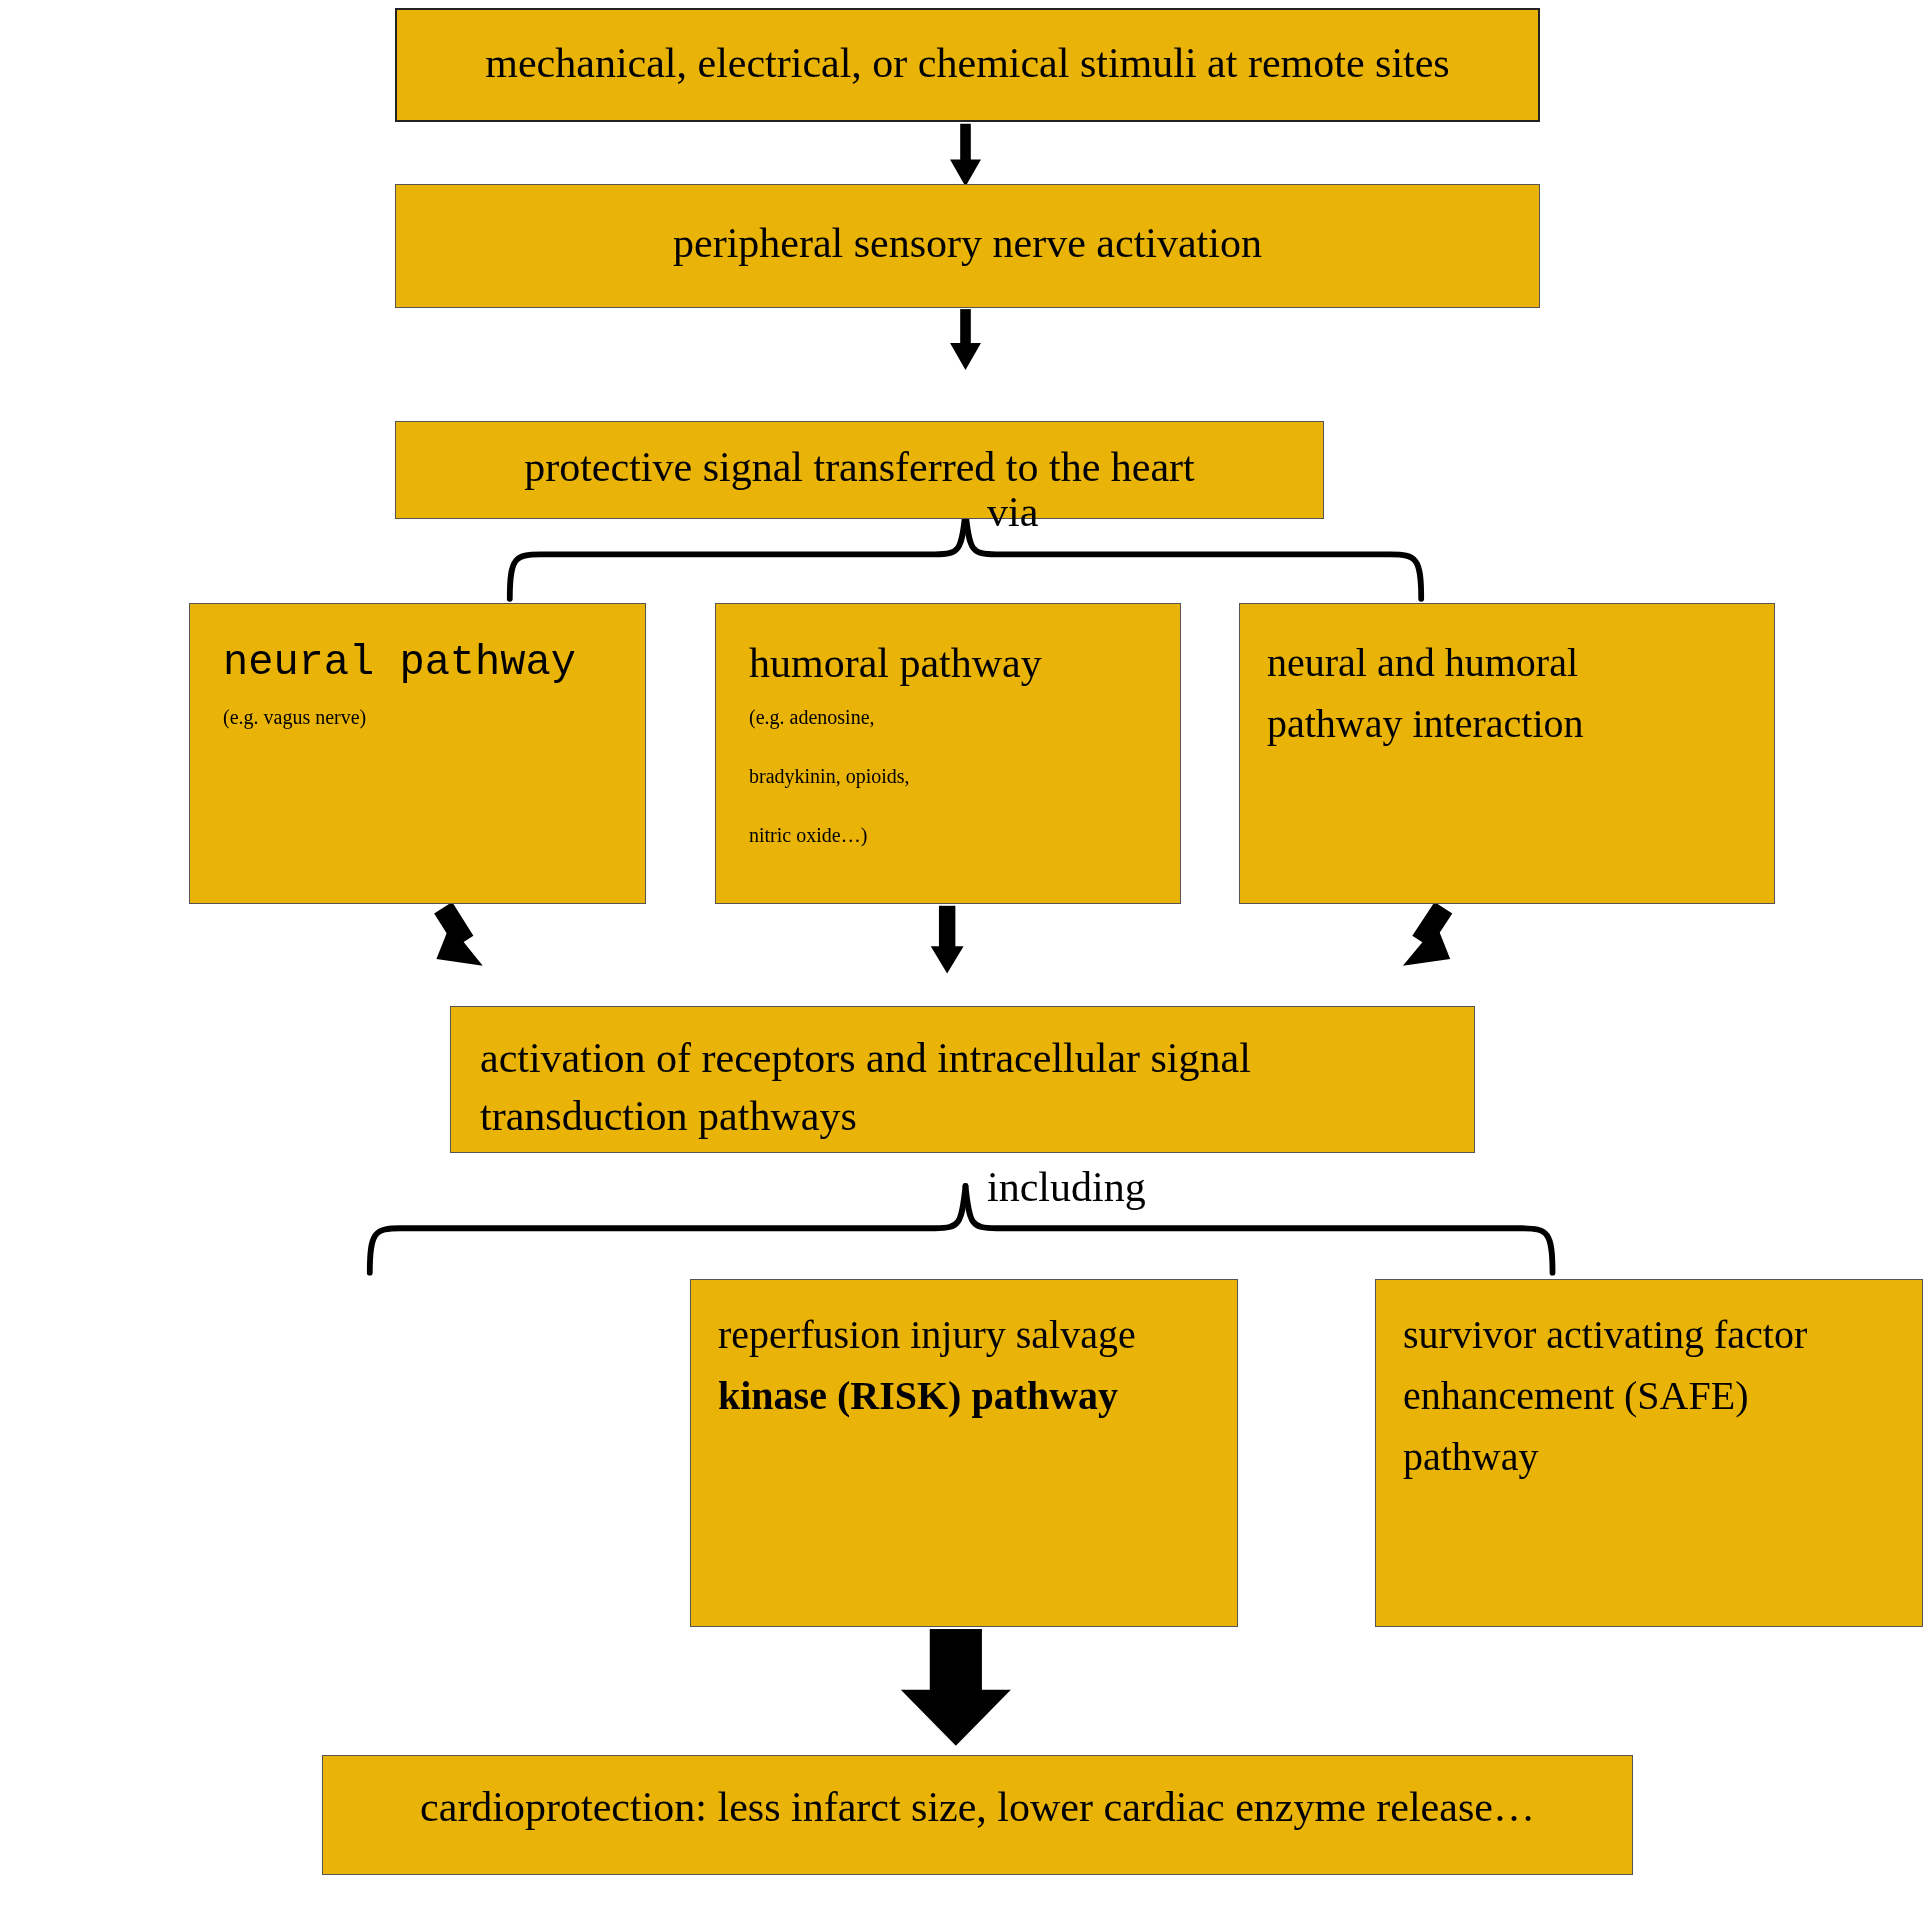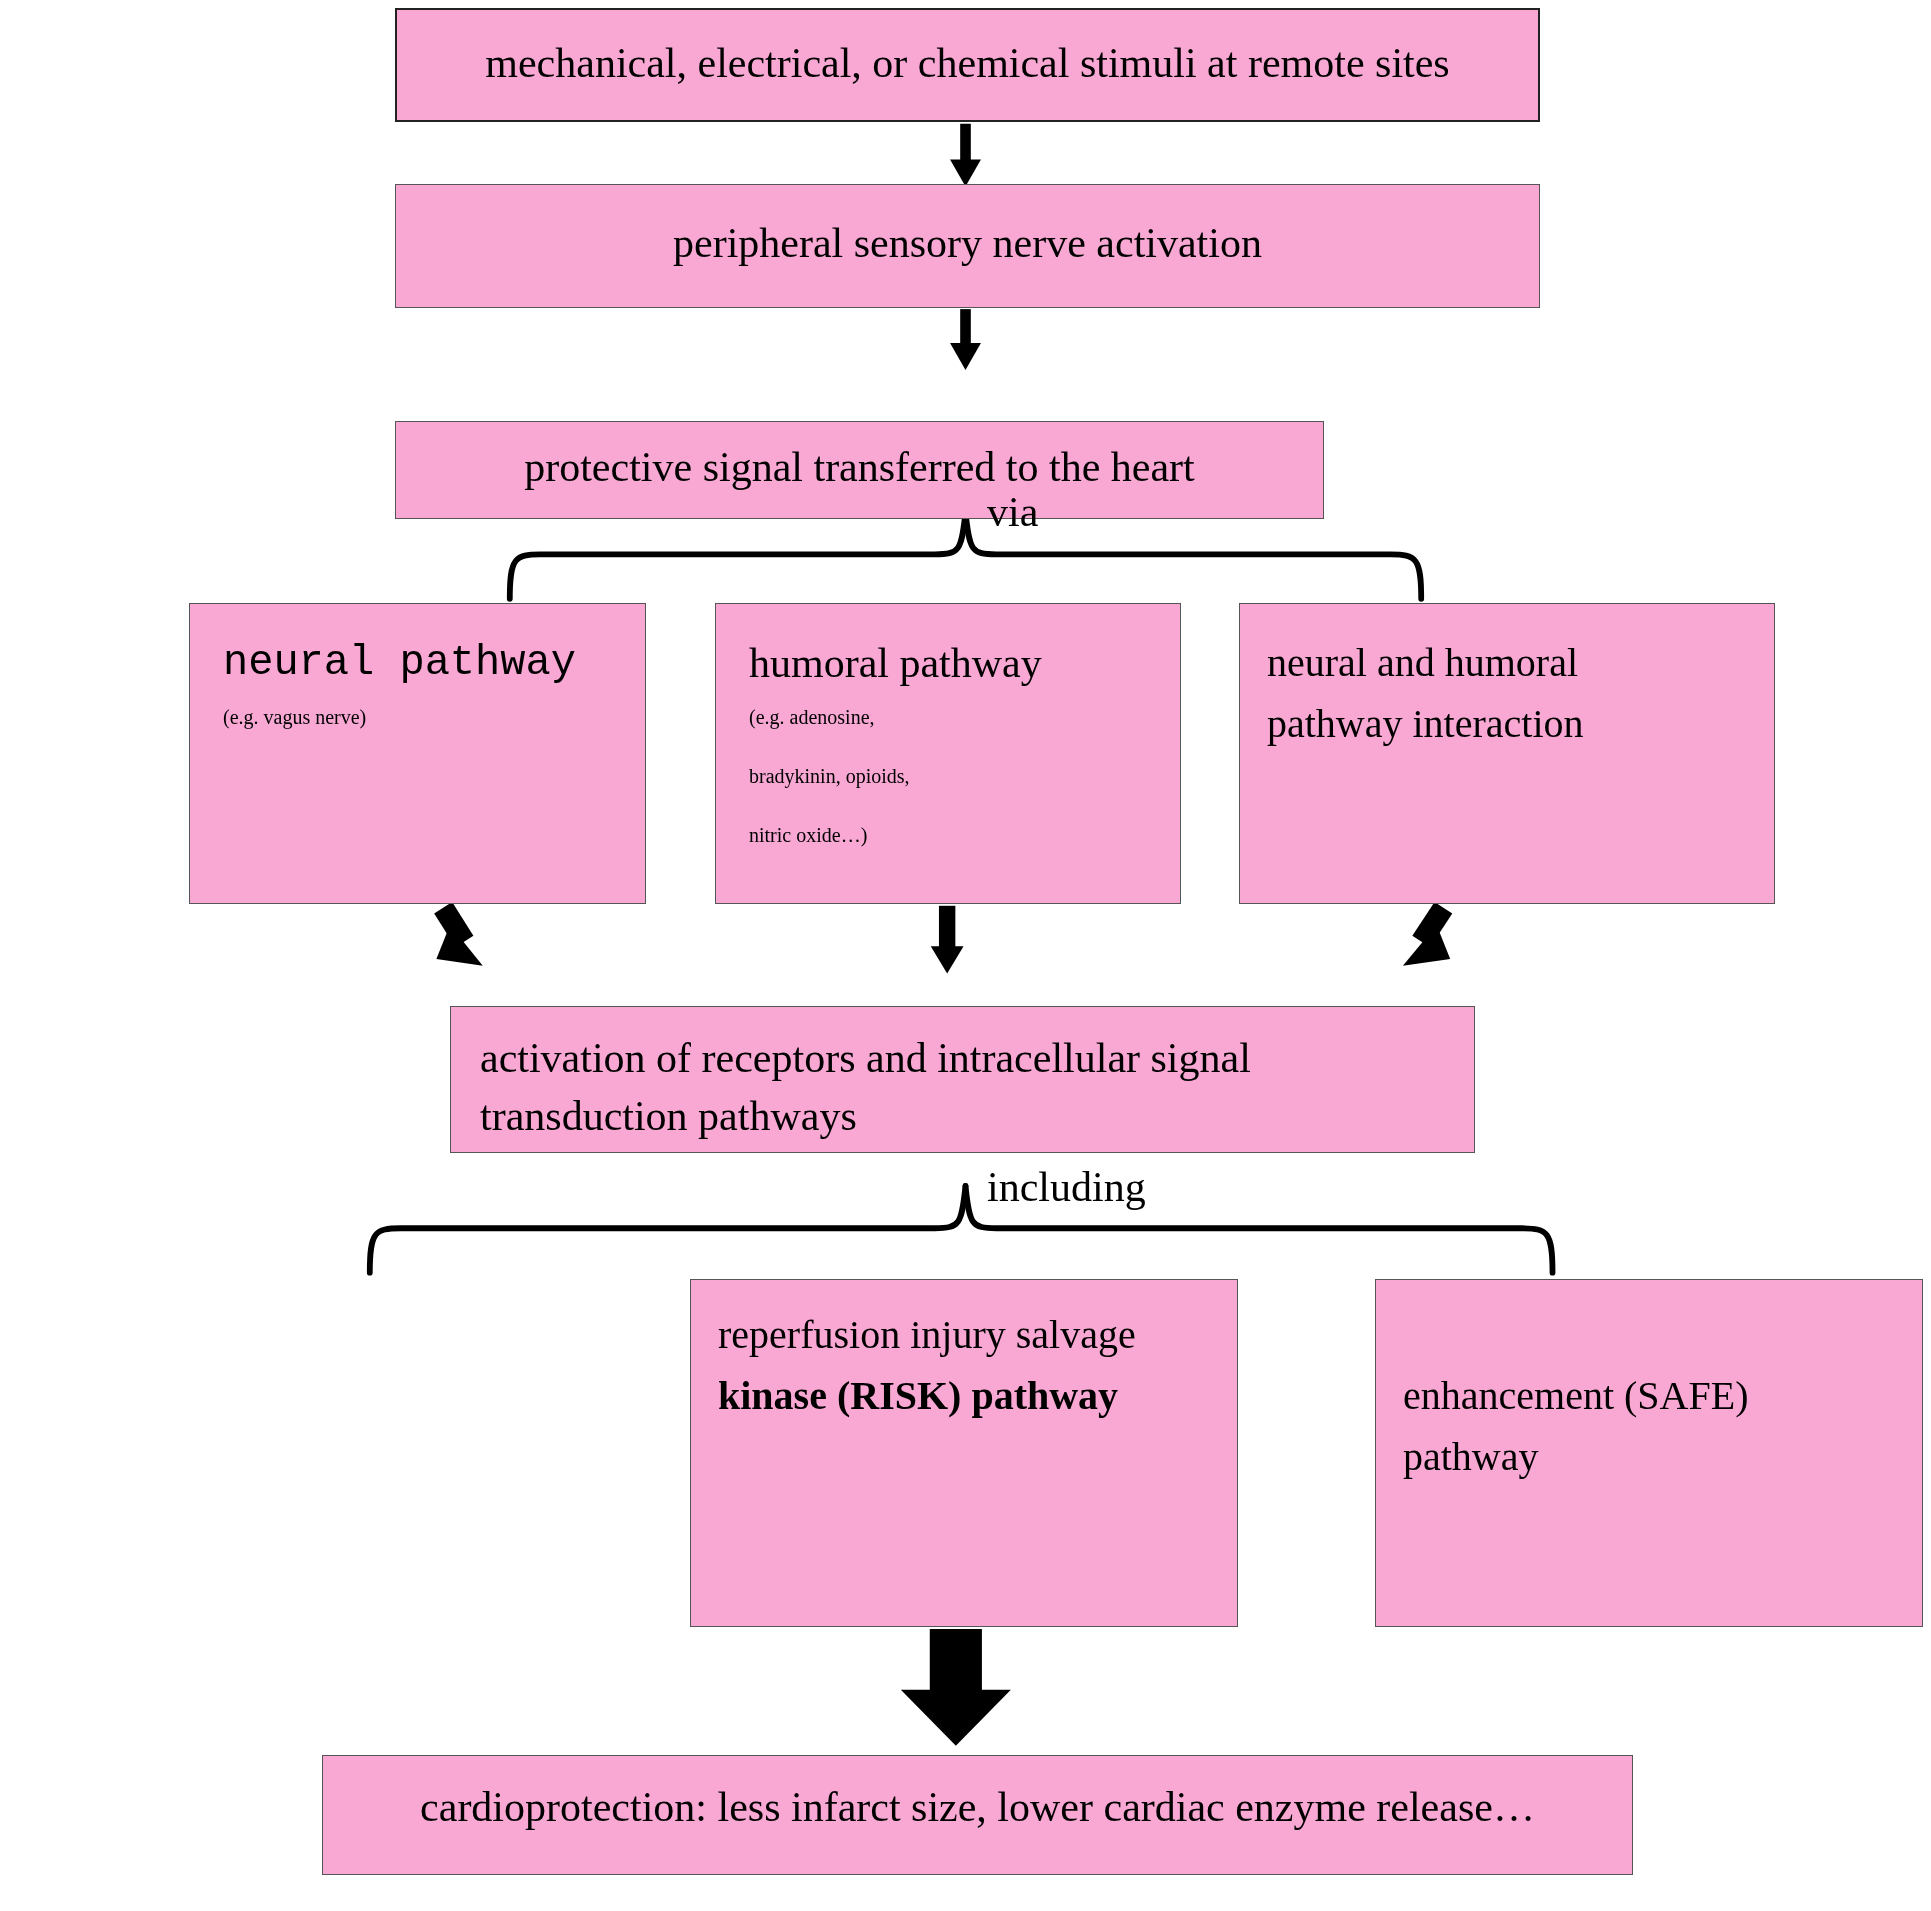--- a/index.html
+++ b/index.html
@@ -13,21 +13,21 @@
     height: 1912px;
     background: #ffffff;
     font-family: "Liberation Serif", "DejaVu Serif", serif;
     color: #000000;
     overflow: hidden;
   }
   .node {
     position: absolute;
     box-sizing: border-box;
     border: 1.9px solid #555555;
-    background: #f9a8d4;
+    background: #eab308;
   }
   .node.heavy {
     border: 2.9px solid #222222;
   }
   .node-text {
     position: absolute;
     left: 0;
     right: 0;
     text-align: center;
     white-space: nowrap;
@@ -149,20 +149,21 @@
 
   <div class="lbl t-43" style="left:987px; top:1163px;">including</div>
 
 
   <div class="node" style="left:690px; top:1279px; width:548px; height:348px;">
     <div class="node-text left t-41" style="top:29px; left:27px; right:9.7px;">reperfusion injury salvage</div>
     <div class="node-text left t-41" style="top:90px; left:27px; right:9.7px;font-weight:bold;">kinase (RISK) pathway</div>
   </div>
 
   <div class="node" style="left:1375px; top:1279px; width:548px; height:348px;">
+    <div class="node-text left t-41" style="top:29px; left:27px; right:9.7px;">survivor activating factor</div>
     <div class="node-text left t-41" style="top:90px; left:27px; right:9.7px;">enhancement (SAFE)</div>
     <div class="node-text left t-41" style="top:151px; left:27px; right:9.7px;">pathway</div>
   </div>
 
   <div class="node" style="left:322px; top:1755px; width:1311px; height:120px;">
     <div class="node-text t-43" style="top:27px;">cardioprotection: less infarct size, lower cardiac enzyme release…</div>
   </div>
 
 </div>
 

